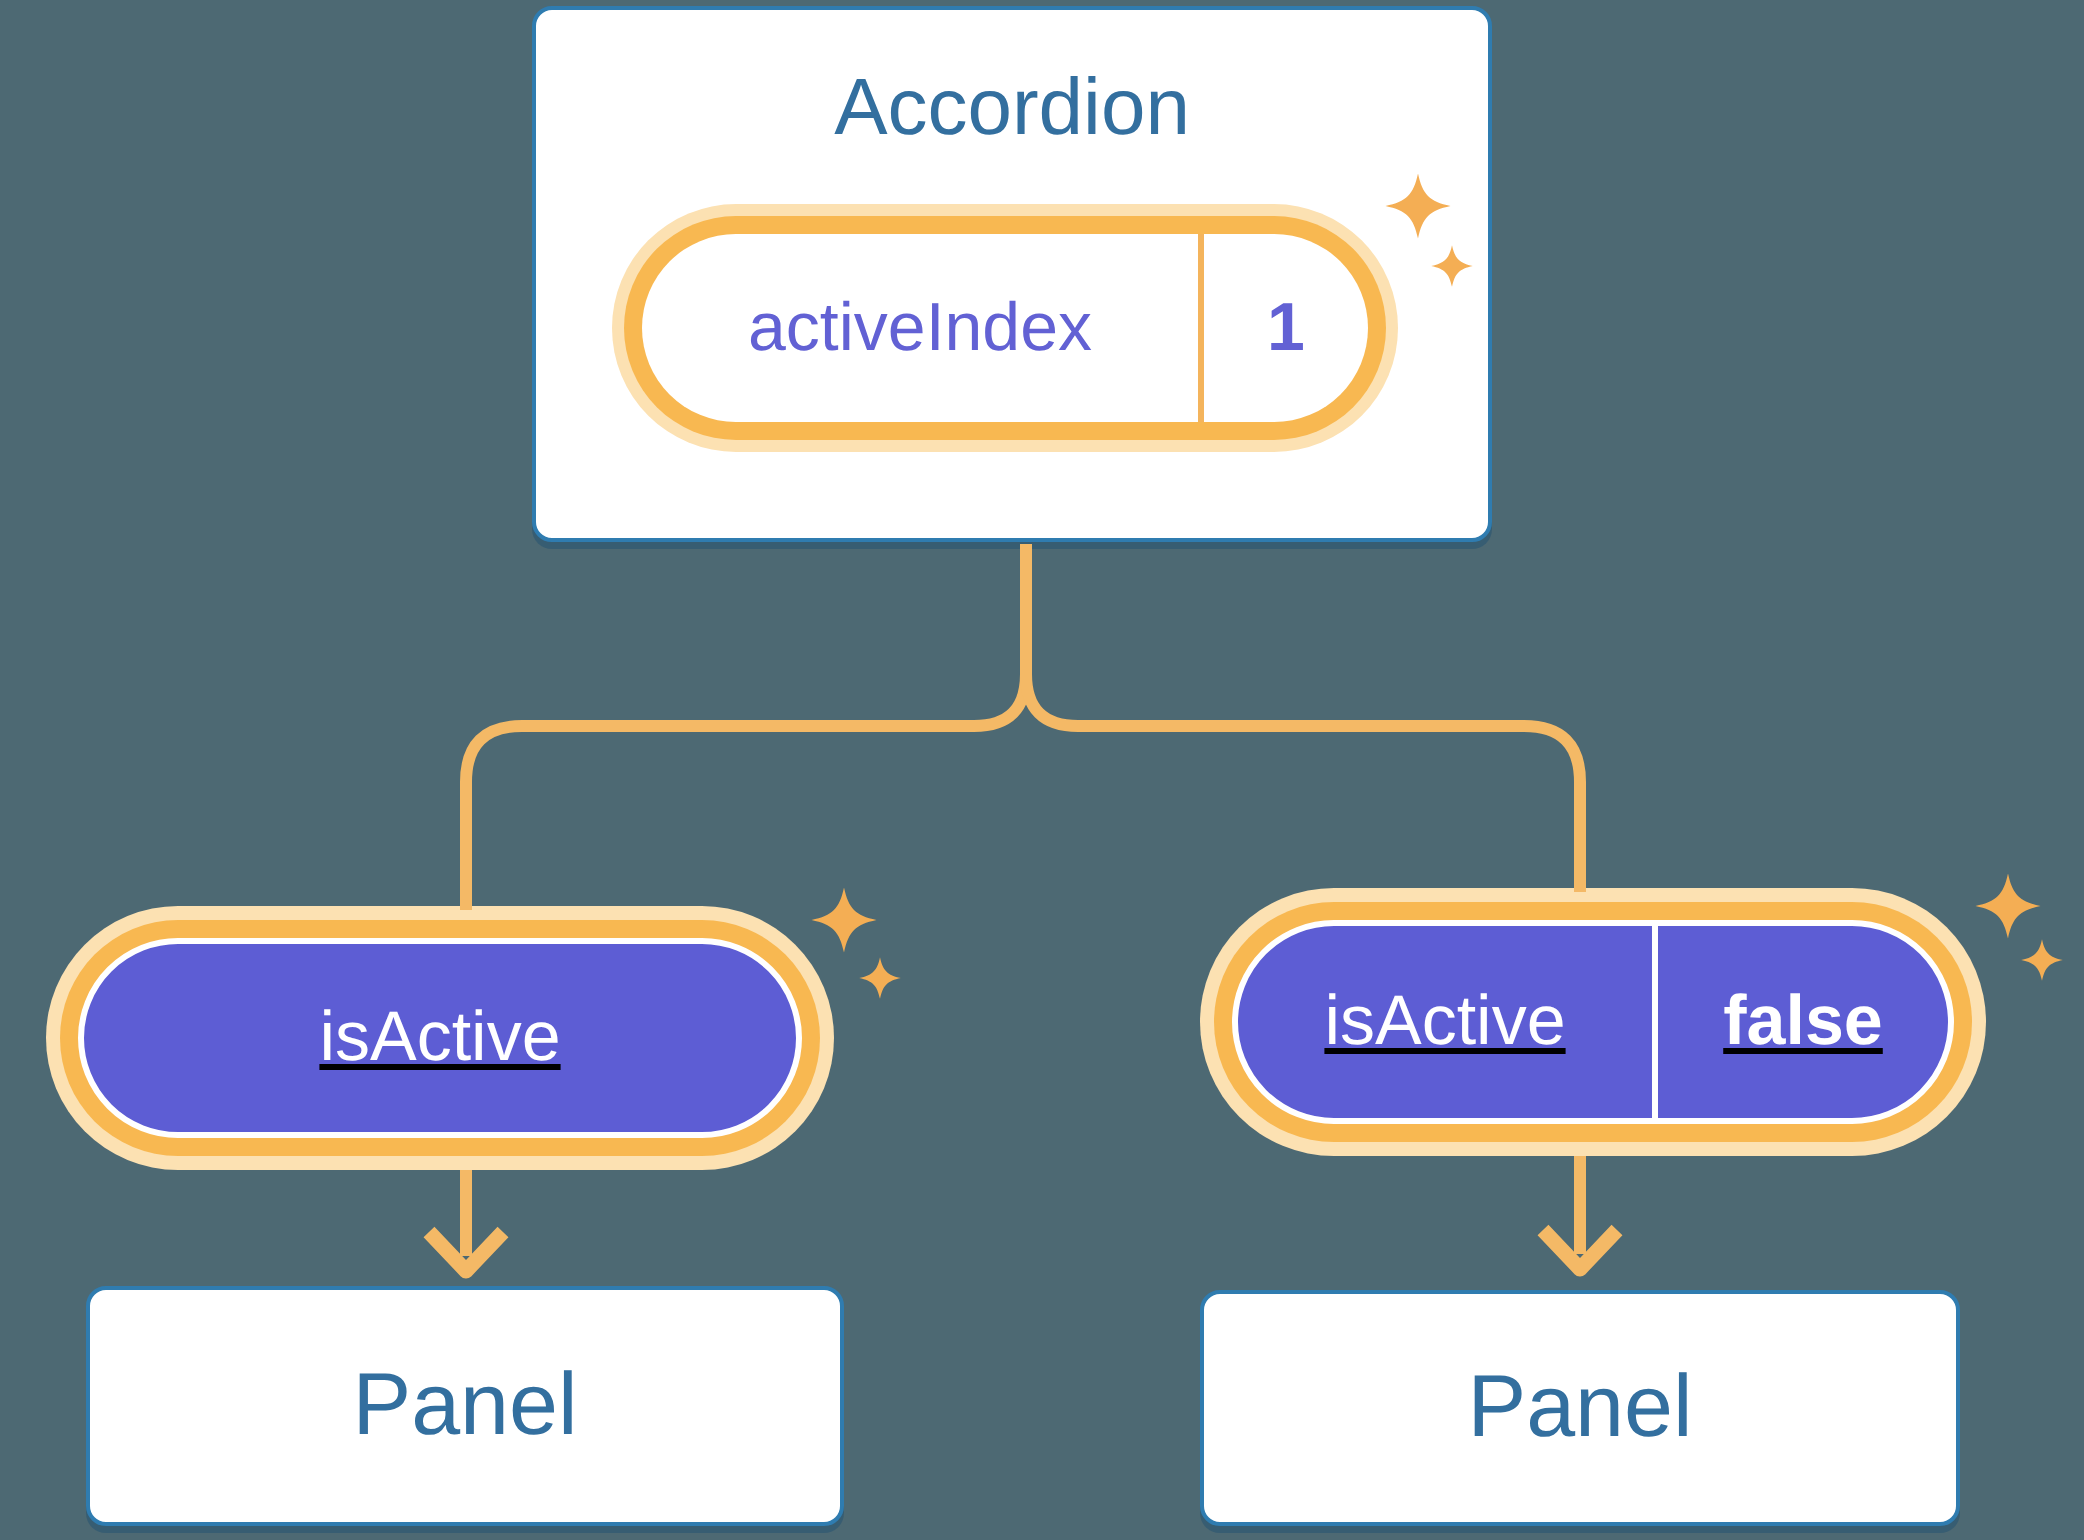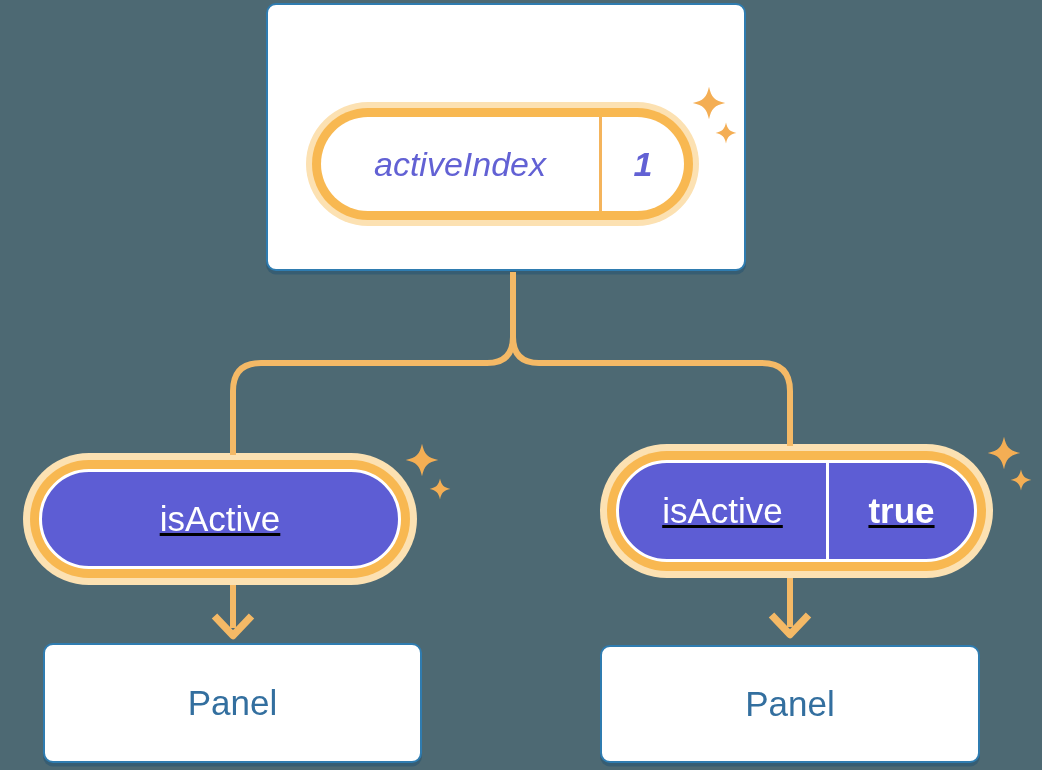--- a/index.html
+++ b/index.html
@@ -28,21 +28,21 @@
     left: 0; right: 0; top: 27px;
     text-align: center;
     font-size: 40px;
     font-weight: 500;
     color: var(--heading-text, #336F9F);
   }
   .panel-card {
     display: flex;
     align-items: center;
     justify-content: center;
-    font-size: 35px;
+    font-size: 44px;
     font-weight: 500;
     color: var(--heading-text, #336F9F);
   }
   .panel-left  { left: 43px;  top: 643px; width: 379px; height: 120px; }
   .panel-right { left: 600px; top: 645px; width: 380px; height: 118px; }
 
   
   .pill {
     position: absolute;
     border-radius: 999px;
@@ -63,21 +63,21 @@
   .cell {
     display: flex;
     align-items: center;
     justify-content: center;
     white-space: nowrap;
   }
   .cell.label { flex: 1; }
 
   
   .pill.light { left: 38px; top: 97px; width: 393px; height: 124px; padding: 6px; }
-  .pill.light .ring { padding: 9px; font-style: italic; }
+  .pill.light .ring { padding: 9px; }
   .pill.light .body { background: #FFFFFF; }
   .pill.light .cell.label {
     color: var(--pill-text-purple, #6261D4);
     font-size: 34px; font-weight: 500;
   }
   .pill.light .cell.value {
     width: 85px;
     border-left: 3px solid var(--divider-orange, #F4B45C);
     color: var(--pill-text-purple, #6261D4);
     font-size: 34px; font-weight: 700;
@@ -128,20 +128,21 @@
     stroke-linejoin: round;
   }
   .sparkle { fill: var(--sparkle-orange, #F4AE54); }
 </style>
 </head>
 <body>
 
 <div class="canvas">
 
   <div class="card accordion-card">
+    <div class="card-title">Accordion</div>
 
     <div class="pill light">
       <div class="ring">
         <div class="body">
           <div class="cell label">activeIndex</div>
           <div class="cell value">1</div>
         </div>
       </div>
     </div>
   </div>
@@ -151,21 +152,21 @@
       <div class="body">
         <div class="cell label">isActive</div>
       </div>
     </div>
   </div>
 
   <div class="pill solid pill-true">
     <div class="ring">
       <div class="body">
         <div class="cell label">isActive</div>
-        <div class="cell value">true</div>
+        <div class="cell value">false</div>
       </div>
     </div>
   </div>
 
   <div class="card panel-card panel-left">
     <span>Panel</span>
   </div>
 
   <div class="card panel-card panel-right">
     <span>Panel</span>

